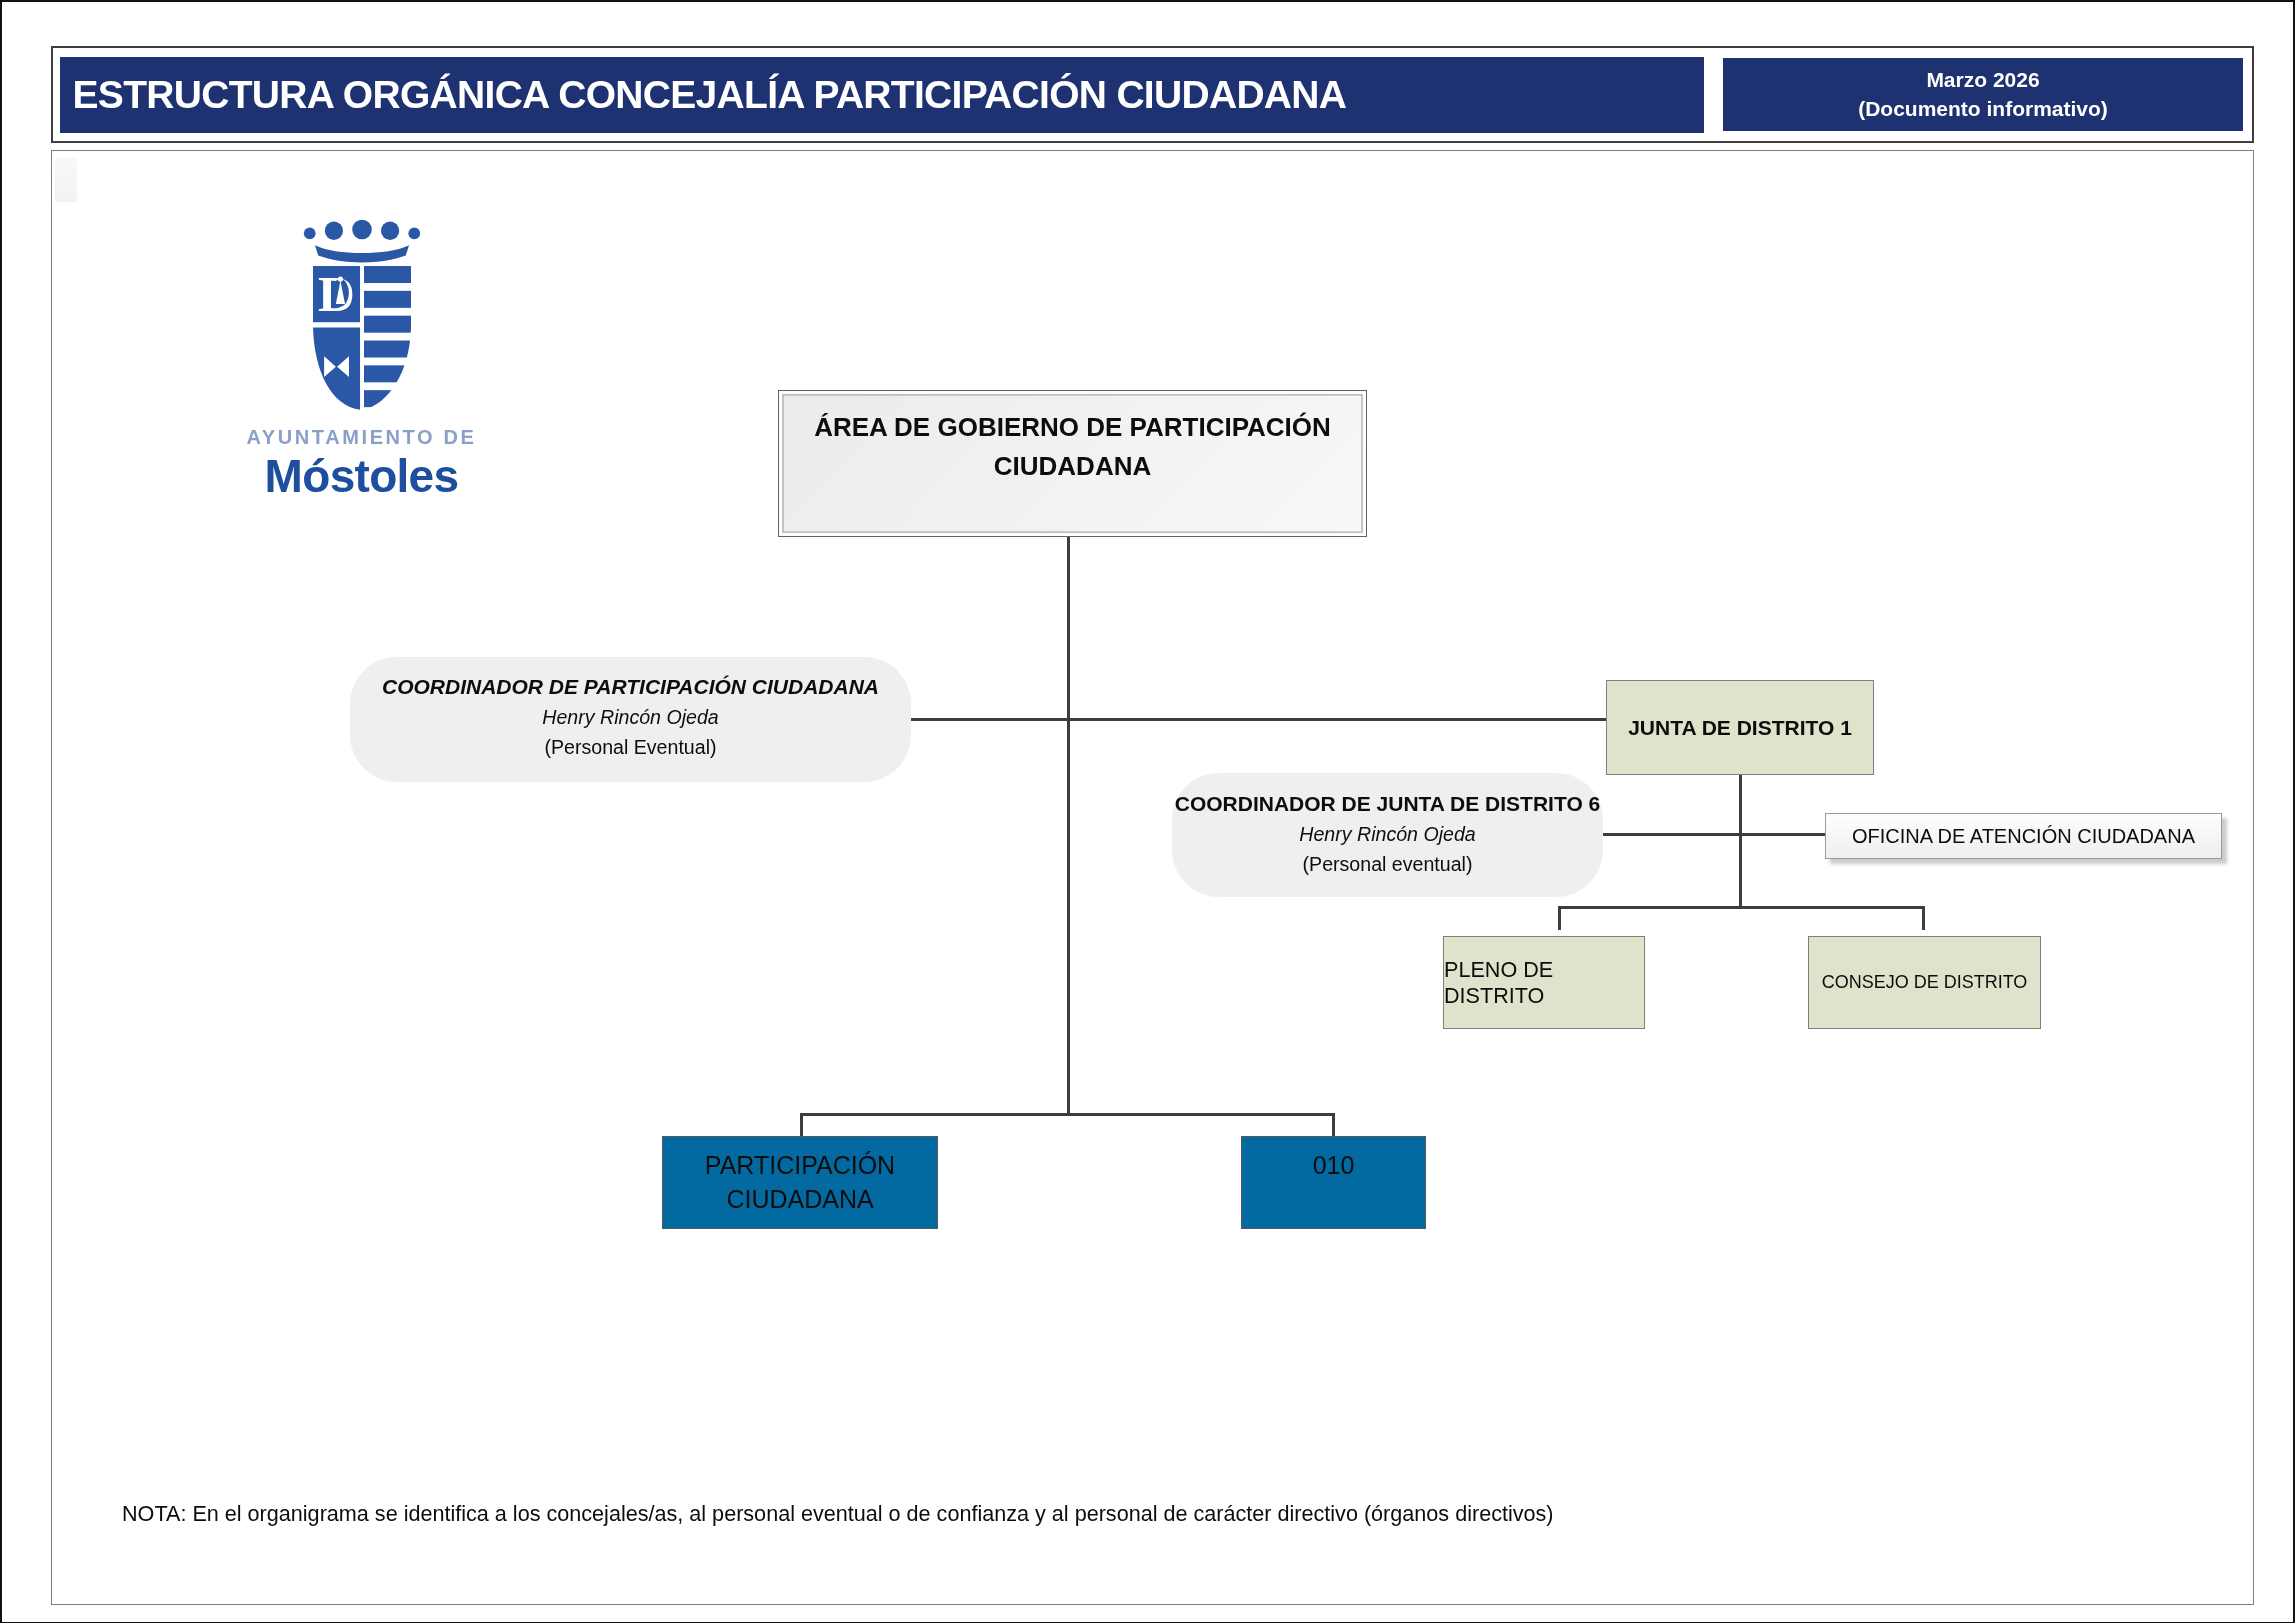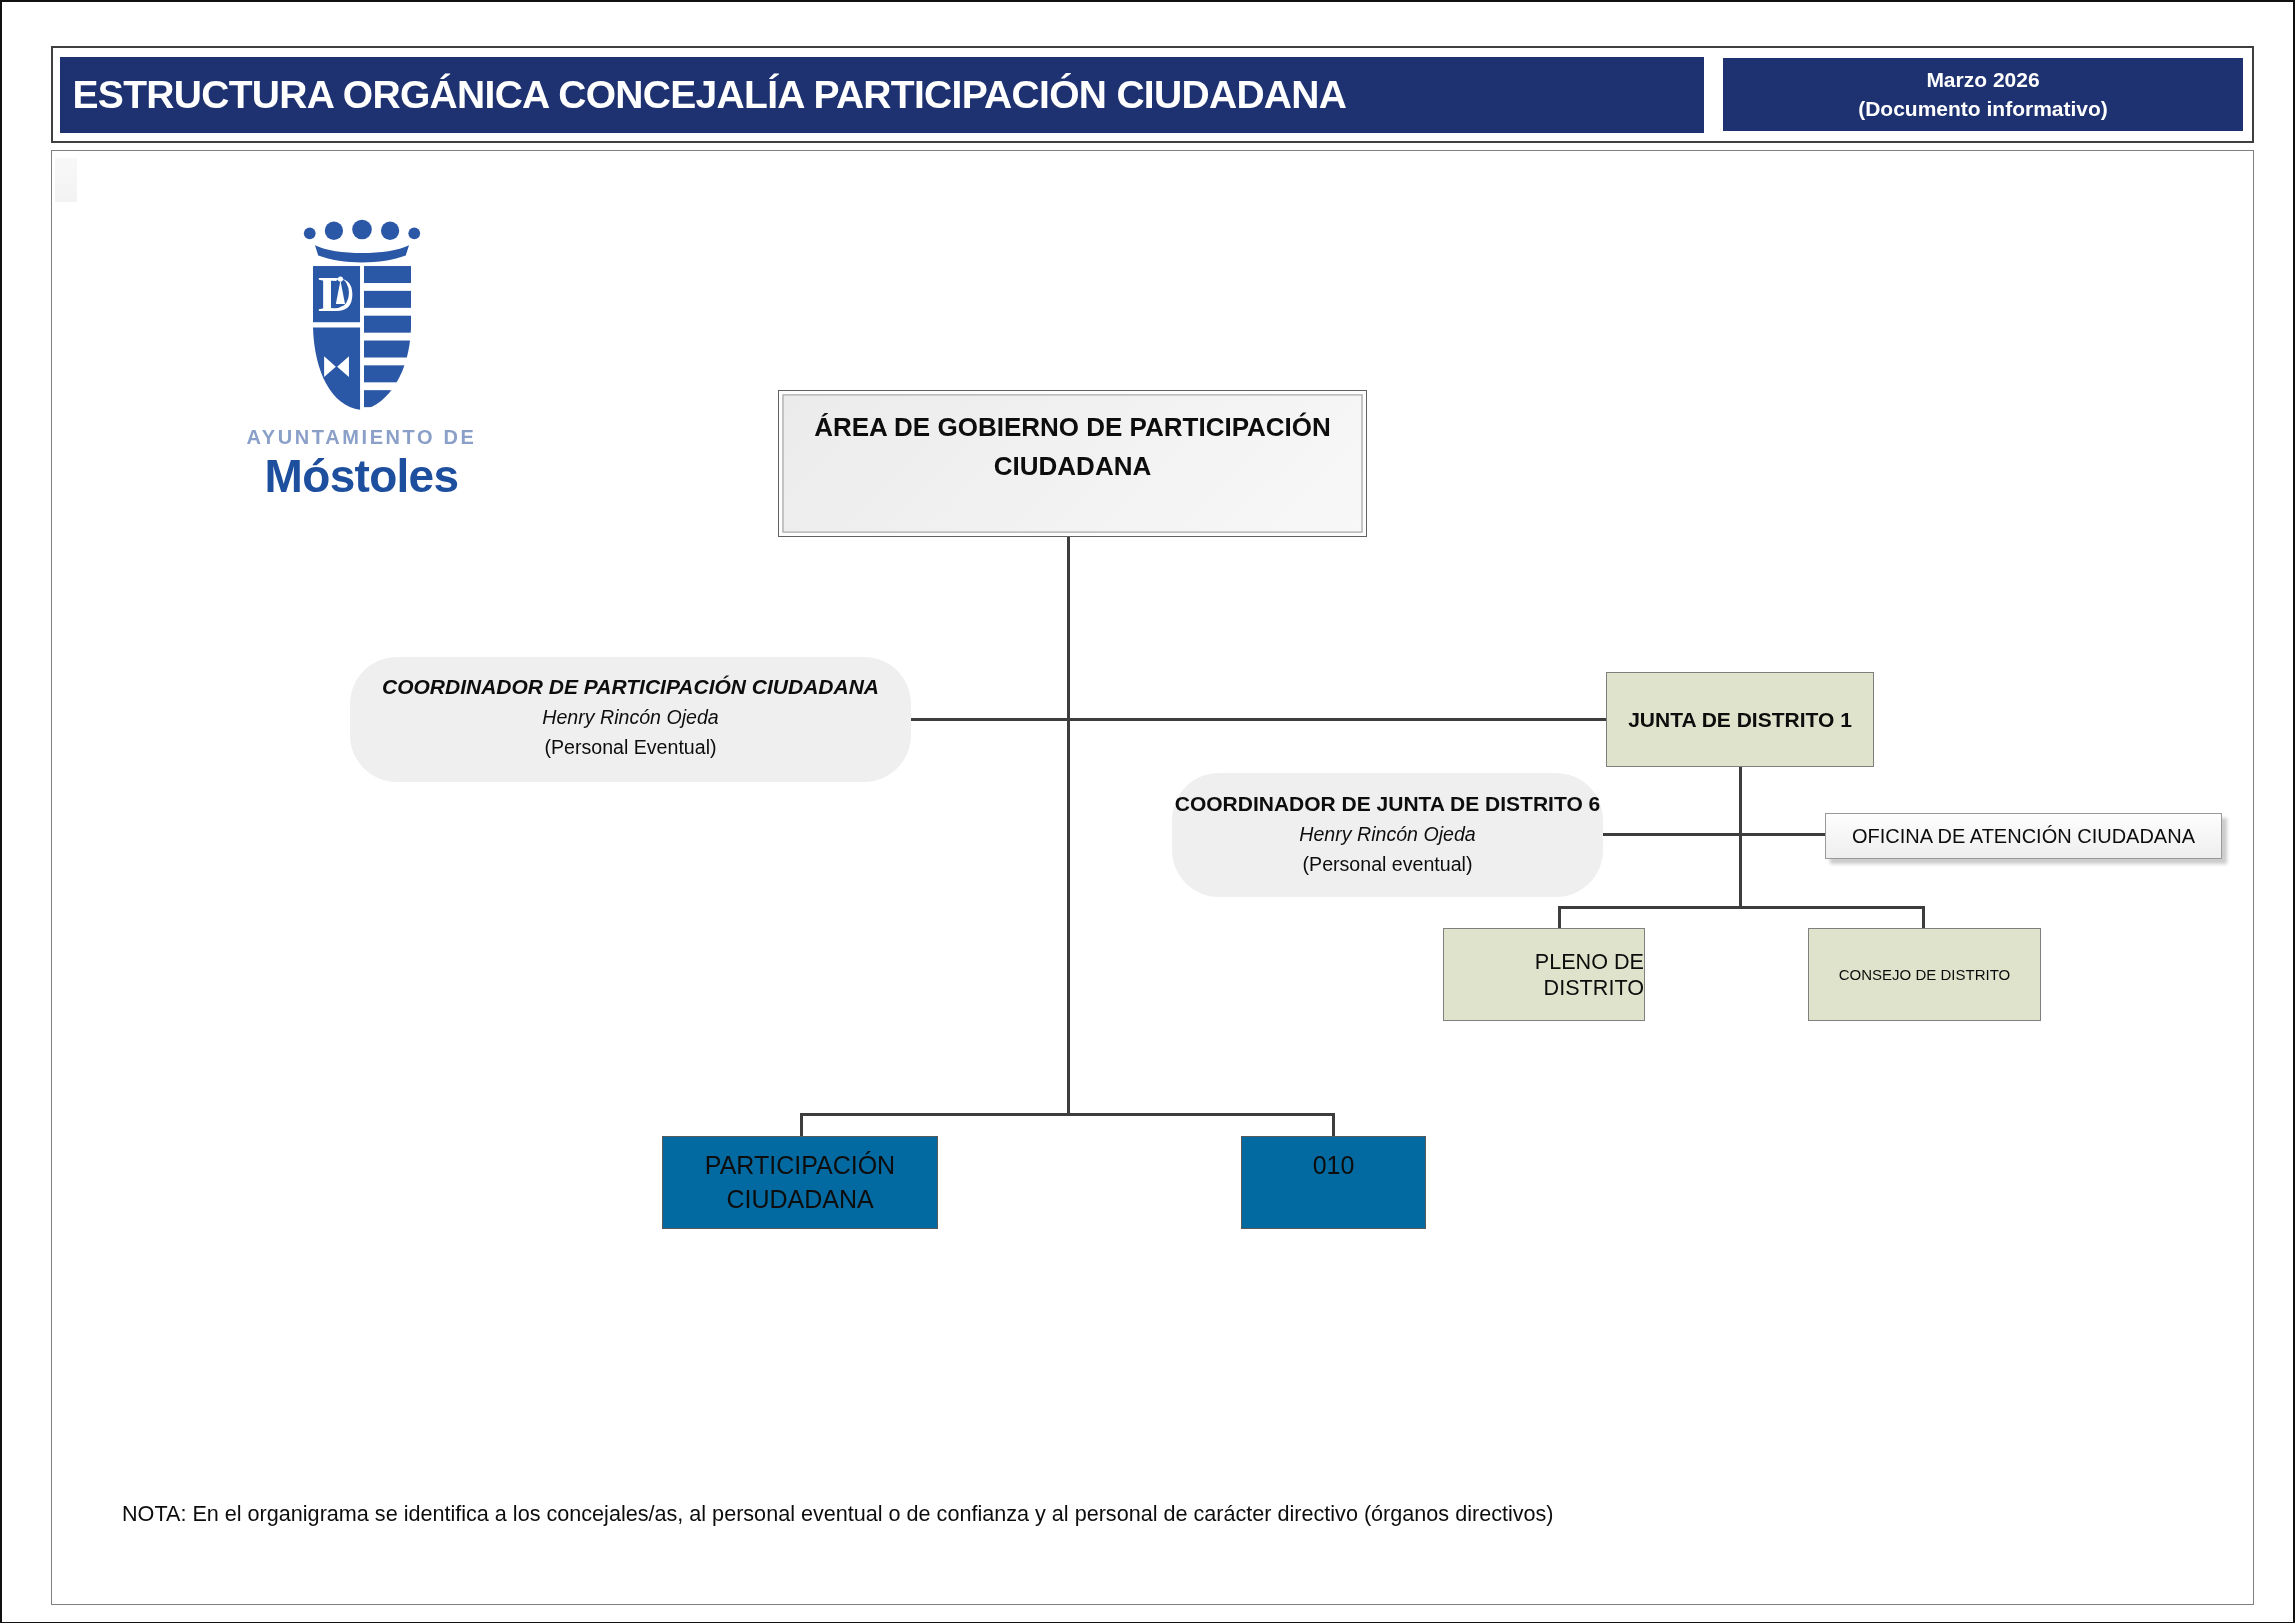--- a/index.html
+++ b/index.html
@@ -63,25 +63,25 @@
     background:var(--bubble);border-radius:47px;text-align:center;
     font-size:19.6px;line-height:30px;
   }
   .bubble .b-title{font-weight:bold;font-size:21px;}
   .bubble .b-name{font-style:italic;}
   .bubble1{left:348px;top:655px;width:561px;height:125px;padding-top:15px;}
   .bubble1 .b-title{font-style:italic;}
   .bubble2{left:1170px;top:771px;width:431px;height:124px;padding-top:16.3px;}
   .olive-box{
     background:var(--olive);border:0.7px solid #7f7f7f;
-    display:flex;align-items:center;justify-content:center;text-align:right;
+    display:flex;align-items:center;justify-content:center;text-align:left;margin-top:8px;
   }
   .junta-box{left:1604px;top:670px;width:268px;height:95px;font-weight:bold;font-size:21px;}
   .pleno-box{left:1441px;top:926px;width:202px;height:93px;font-size:21.6px;}
-  .consejo-box{left:1806px;top:926px;width:233px;height:93px;font-size:15px;}
+  .consejo-box{left:1806px;top:926px;width:233px;height:93px;font-size:18px;}
   .oficina-box{
     left:1823px;top:811px;width:397px;height:46px;
     background:linear-gradient(180deg,#fefefe,#eeeeee);
     border:0.7px solid #999;box-shadow:4.6px 5.2px 3.3px rgba(110,110,110,.35);
     display:flex;align-items:center;justify-content:center;font-size:20px;
   }
   .white-box{
     background:#0369a1;border:1.3px solid #595959;text-align:center;
     font-weight:normal;font-size:25px;line-height:34px;padding-top:10.5px;
   }

